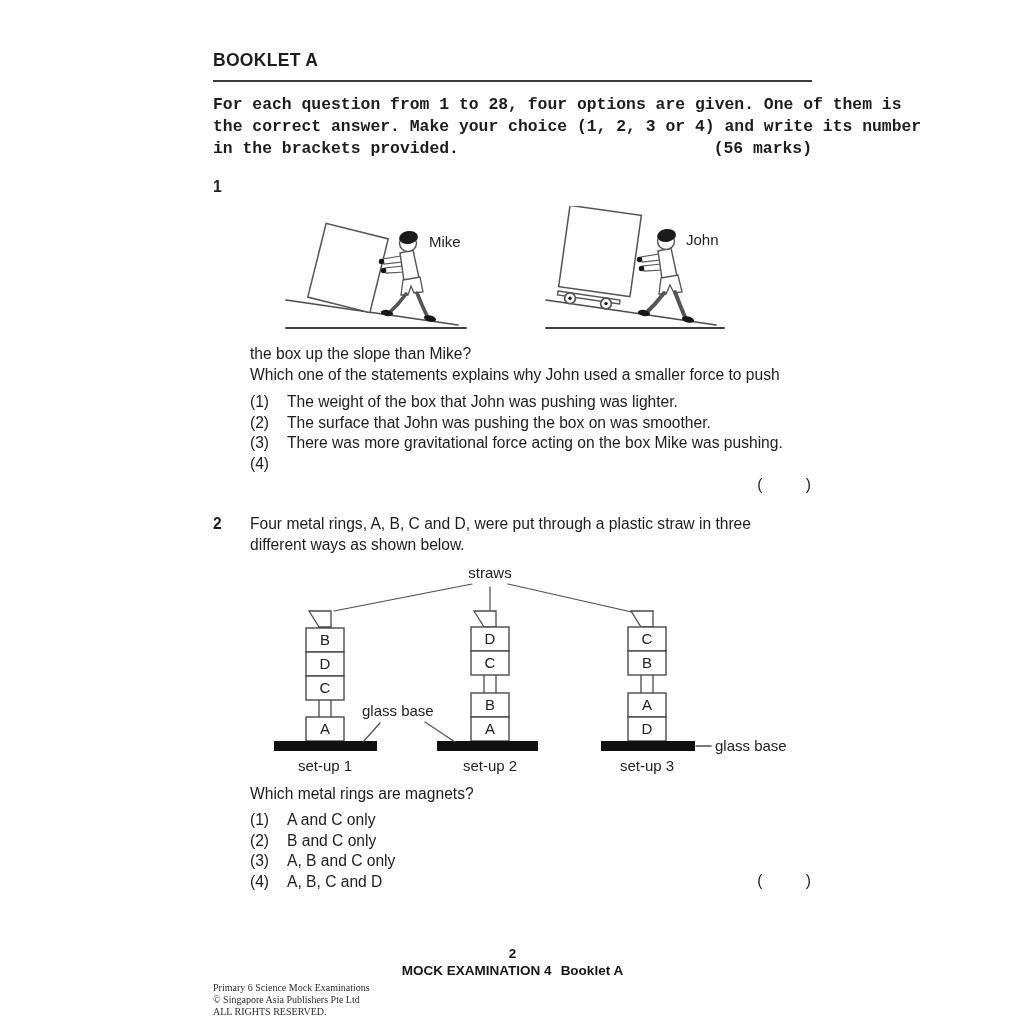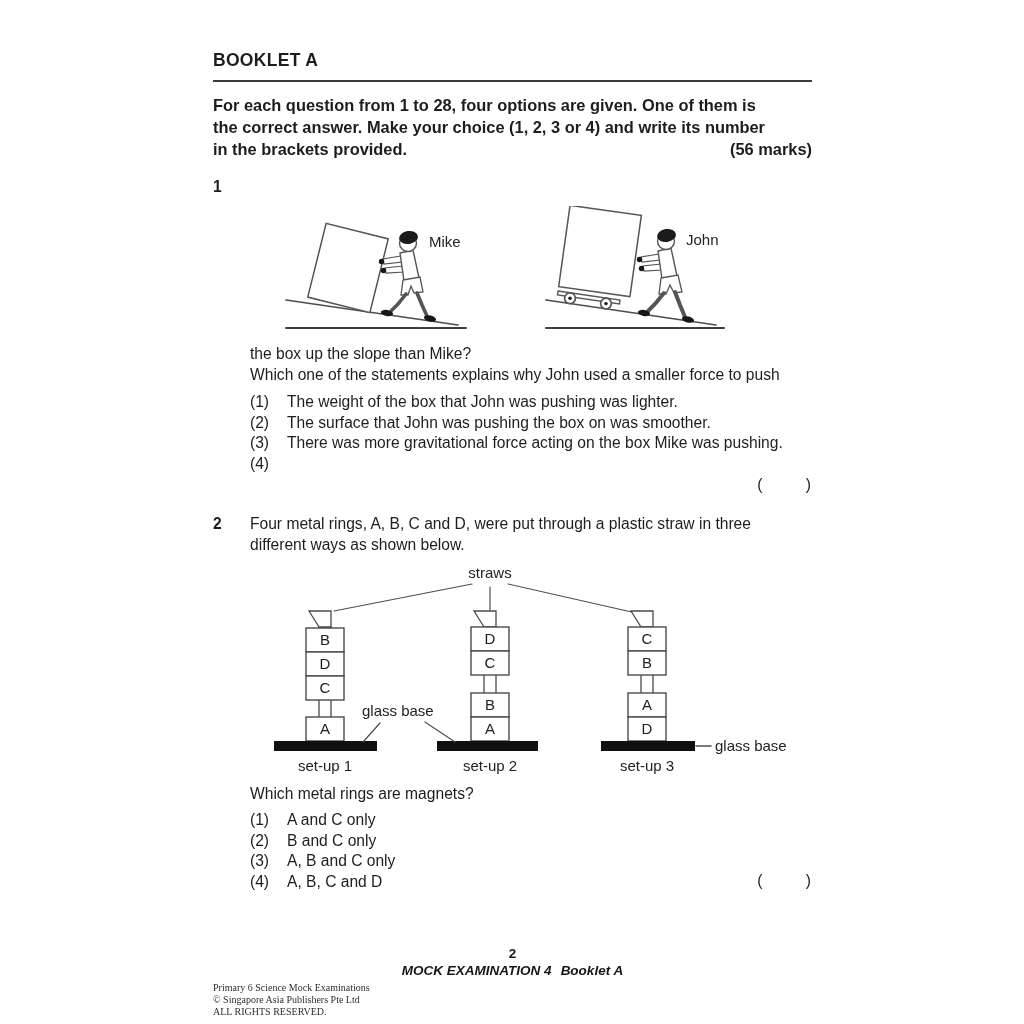--- a/index.html
+++ b/index.html
@@ -3,42 +3,42 @@
 <meta charset="utf-8">
 <style>
   html,body{margin:0;padding:0;background:#ffffff;}
   .page{
     position:relative;width:920px;height:1024px;background:#ffffff;
     font-family:"Liberation Sans",sans-serif;color:#1d1d1d;overflow:hidden;
   }
   .abs{position:absolute;}
   .booklet-title{left:213px;top:50px;font-size:17.5px;font-weight:bold;letter-spacing:.3px;}
   .title-rule{left:213px;top:80px;width:599px;height:2px;background:#3c3c3c;}
-  .instructions{left:213px;top:94px;width:599px;font-weight:bold;font-size:16.4px;line-height:22px;}
+  .instructions{left:213px;top:94px;width:599px;font-weight:bold;font-size:16.4px;line-height:22px;font-family:Liberation Mono, monospace;}
   .instructions .iline{white-space:nowrap;}
   .instructions .iline3{display:flex;justify-content:space-between;white-space:nowrap;}
   .qrow{display:flex;}
   .qnum{width:37px;flex:none;font-weight:bold;}
   .body-txt{font-size:15.6px;line-height:20.5px;}
   .line{white-space:nowrap;}
   .q1-block{left:213px;top:177px;width:640px;}
   .stem1{left:250px;top:344px;width:561px;}
   .opts{left:250px;top:392px;width:561px;}
   .opt{display:flex;}
   .onum{width:37px;flex:none;}
   .bracket{position:absolute;right:0;white-space:pre;font-size:15.6px;}
   .q2-block{left:213px;top:514px;width:640px;}
   .stem2{left:250px;top:784px;width:561px;}
   .opts2{left:250px;top:810px;width:561px;}
   .fig-svg{left:266px;top:206px;}
   .diag-svg{left:255px;top:558px;}
   .footer-imprint{left:213px;top:950px;font-family:"Liberation Serif",serif;font-size:10px;line-height:12px;color:#2d2d2d;margin-top:32px;}
   .footer-center{left:213px;top:946px;width:599px;text-align:center;font-weight:bold;color:#161616;}
   .pageno{font-size:13.5px;}
-  .examline{font-size:13.5px;font-style:italic;margin-top:2px;}
+  .examline{font-size:13.5px;margin-top:2px;}
   .examline .seg2{margin-left:9px;}
   svg text{font-family:"Liberation Sans",sans-serif;fill:#222;}
 </style>
 </head>
 <body>
 
 <div class="page">
 
   <div class="abs booklet-title">BOOKLET A</div>
   <div class="abs title-rule"></div>

